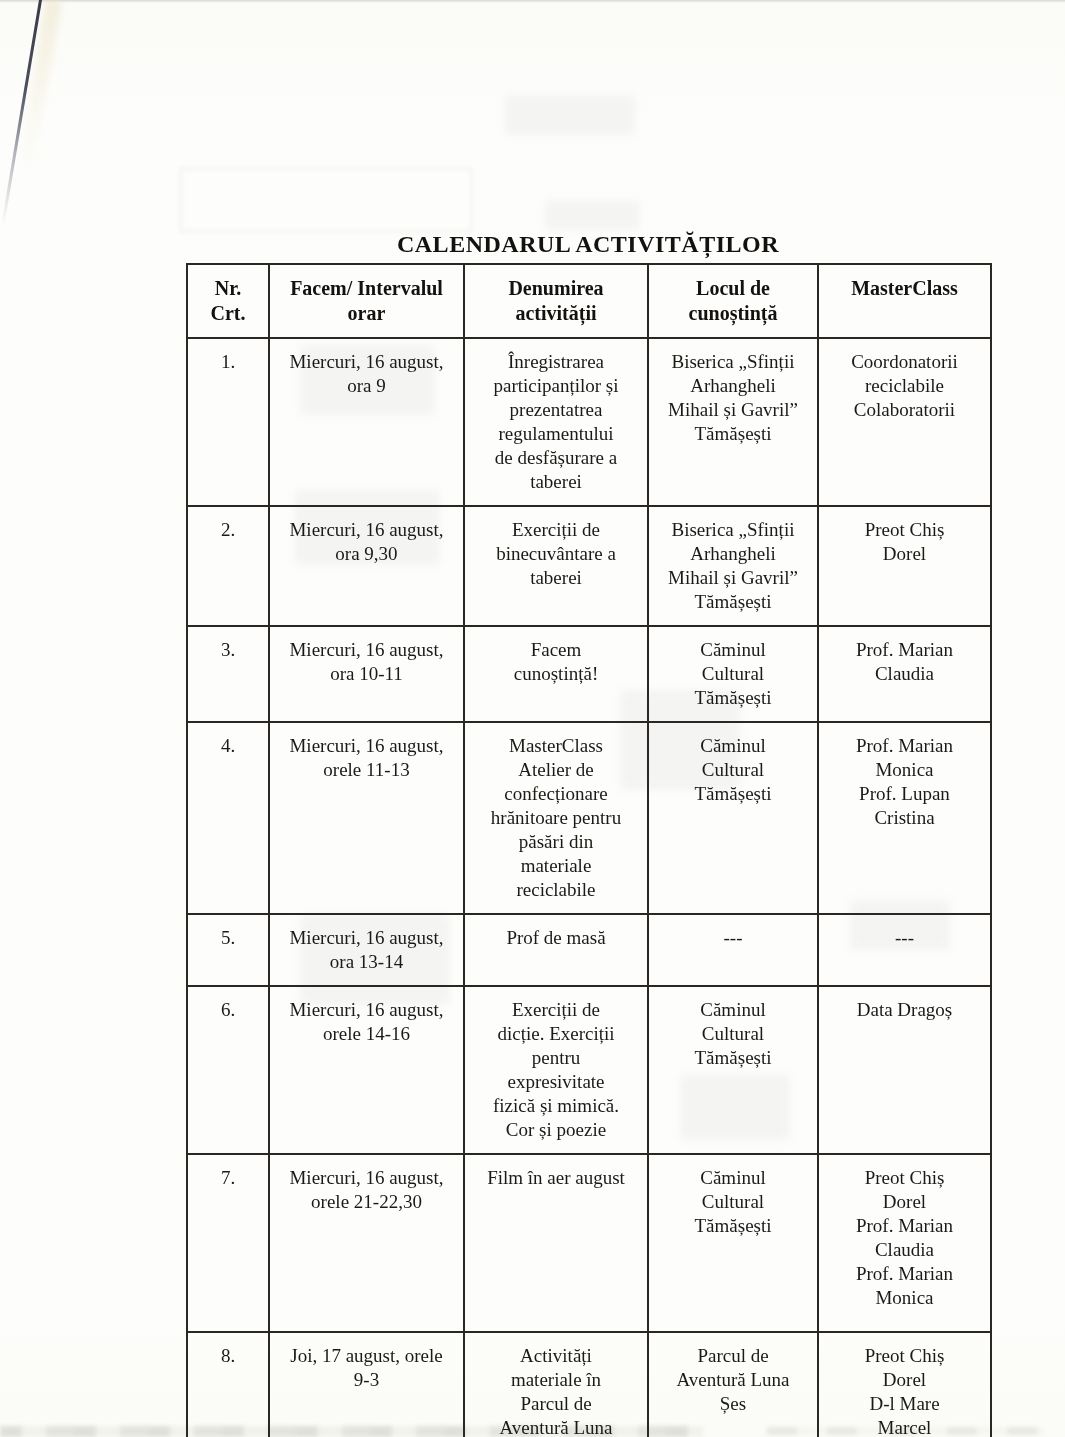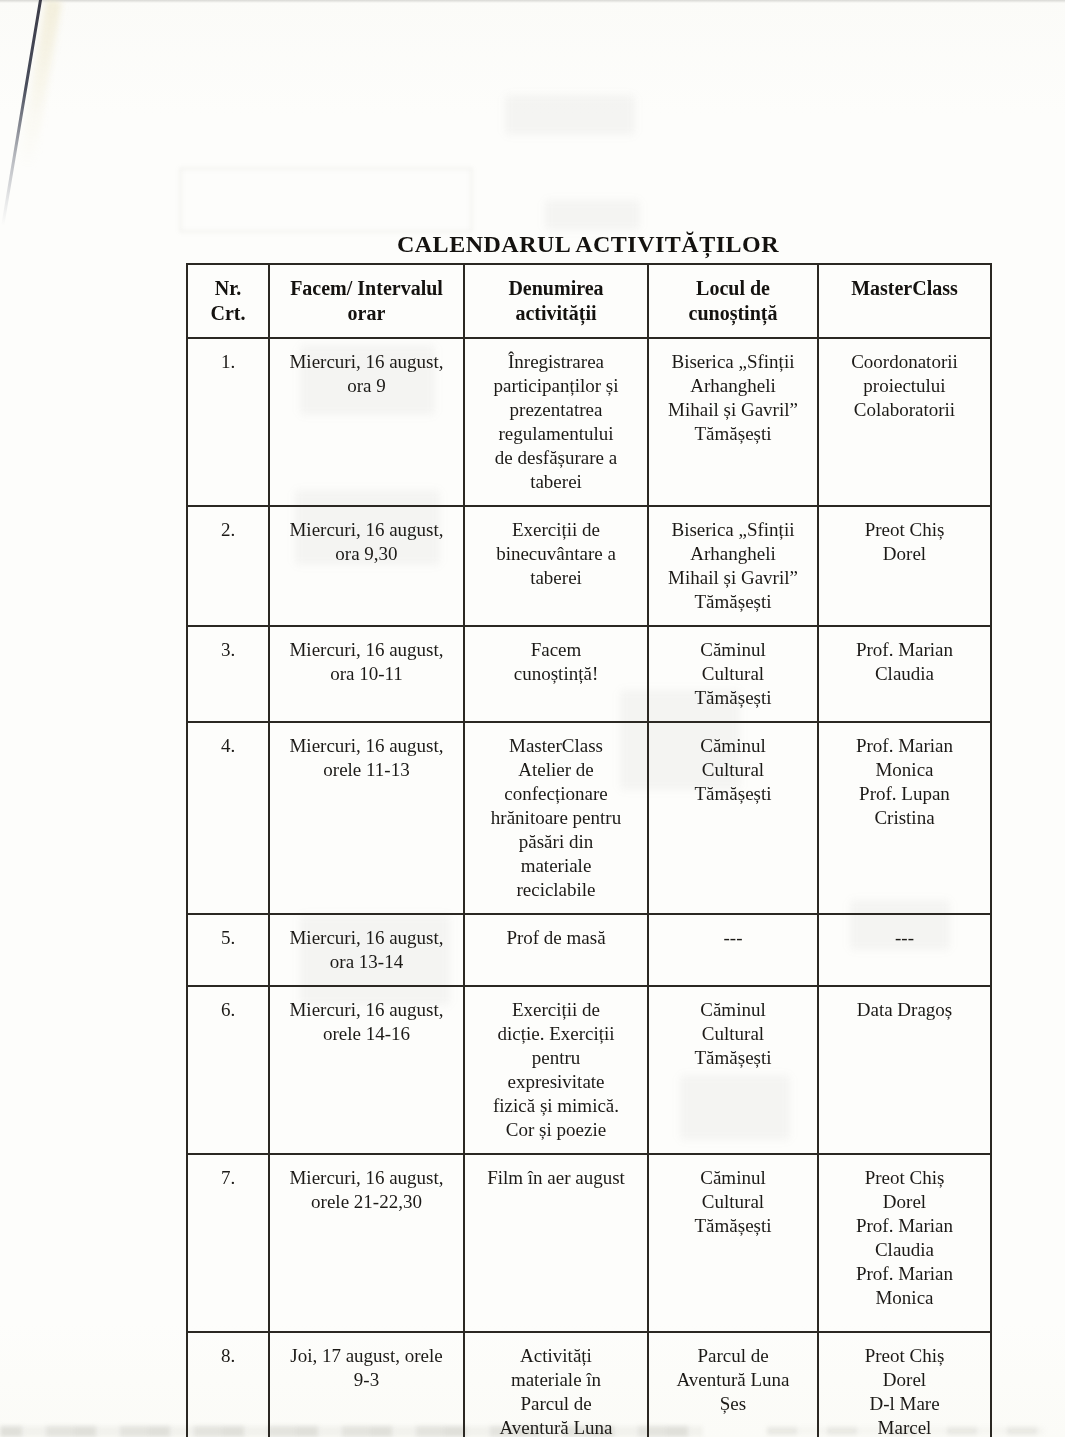--- a/index.html
+++ b/index.html
@@ -148,21 +148,21 @@
 participanților și
 prezentatrea
 regulamentului
 de desfășurare a
 taberei</td>
       <td>Biserica „Sfinții
 Arhangheli
 Mihail și Gavril”
 Tămășești</td>
       <td>Coordonatorii
-proiectului
+reciclabile
 Colaboratorii</td>
     </tr>
     <tr style="height:98px;">
       <td>2.</td>
       <td>Miercuri, 16 august,
 ora 9,30</td>
       <td>Exerciții de
 binecuvântare a
 taberei</td>
       <td>Biserica „Sfinții

